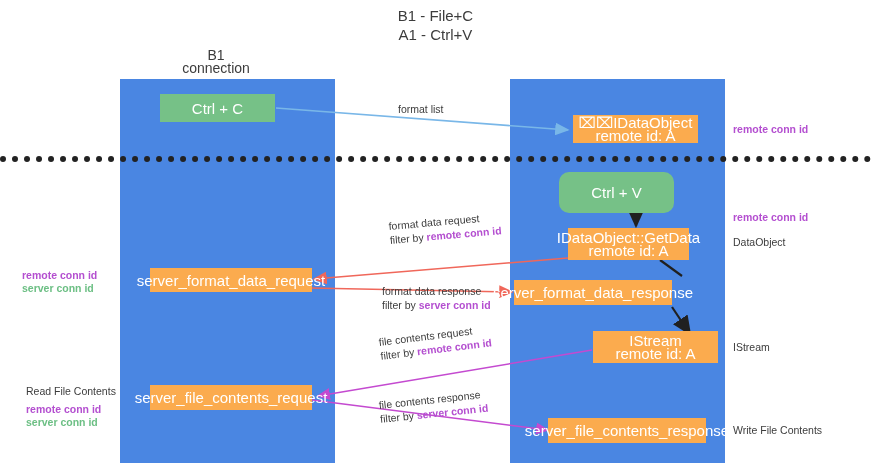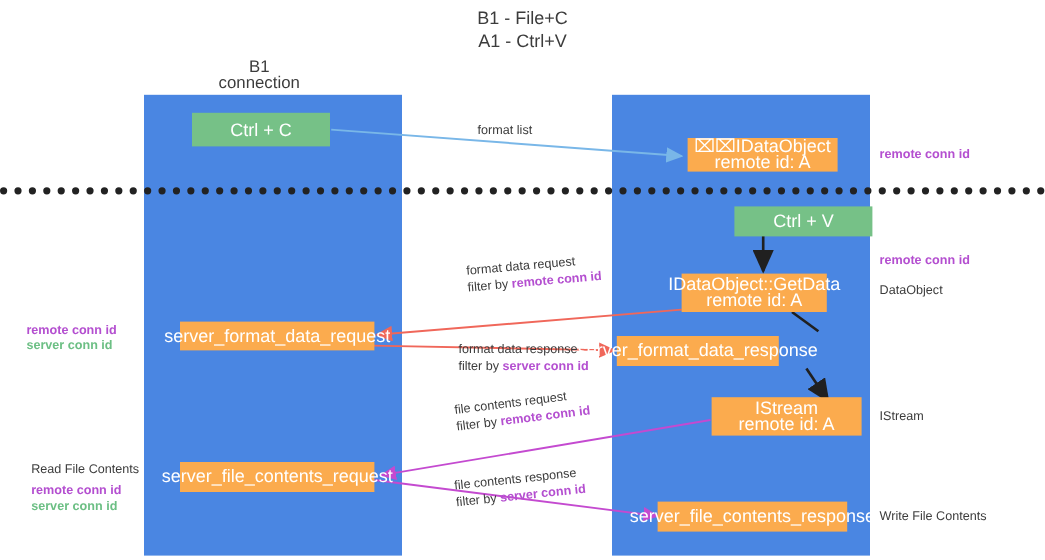--- a/index.html
+++ b/index.html
@@ -105,34 +105,34 @@
 
   <div class="nodebox green" style="left:160px;top:94px;width:115px;height:28px;">
     <span>Ctrl + C</span>
   </div>
 
   <div class="nodebox orange" style="left:573px;top:115px;width:125px;height:28px;">
     <span>⌧⌧IDataObject</span>
     <span>remote id: A</span>
   </div>
 
-  <div class="nodebox green" style="left:612px;top:172px;width:115px;height:25px;">
+  <div class="nodebox green" style="left:559px;top:172px;width:115px;height:41px;border-radius:10px;">
     <span>Ctrl + V</span>
   </div>
 
   <div class="nodebox orange" style="left:568px;top:228px;width:121px;height:32px;">
     <span>IDataObject::GetData</span>
     <span>remote id: A</span>
   </div>
 
   <div class="nodebox orange" style="left:150px;top:268px;width:162px;height:24px;">
     <span>server_format_data_request</span>
   </div>
 
-  <div class="nodebox orange" style="left:514px;top:280px;width:135px;height:25px;">
+  <div class="nodebox orange" style="left:514px;top:280px;width:158px;height:25px;">
     <span>server_format_data_response</span>
   </div>
 
   <div class="nodebox orange" style="left:593px;top:331px;width:125px;height:32px;">
     <span>IStream</span>
     <span>remote id: A</span>
   </div>
 
   <div class="nodebox orange" style="left:548px;top:418px;width:158px;height:25px;">
     <span>server_file_contents_response</span>

